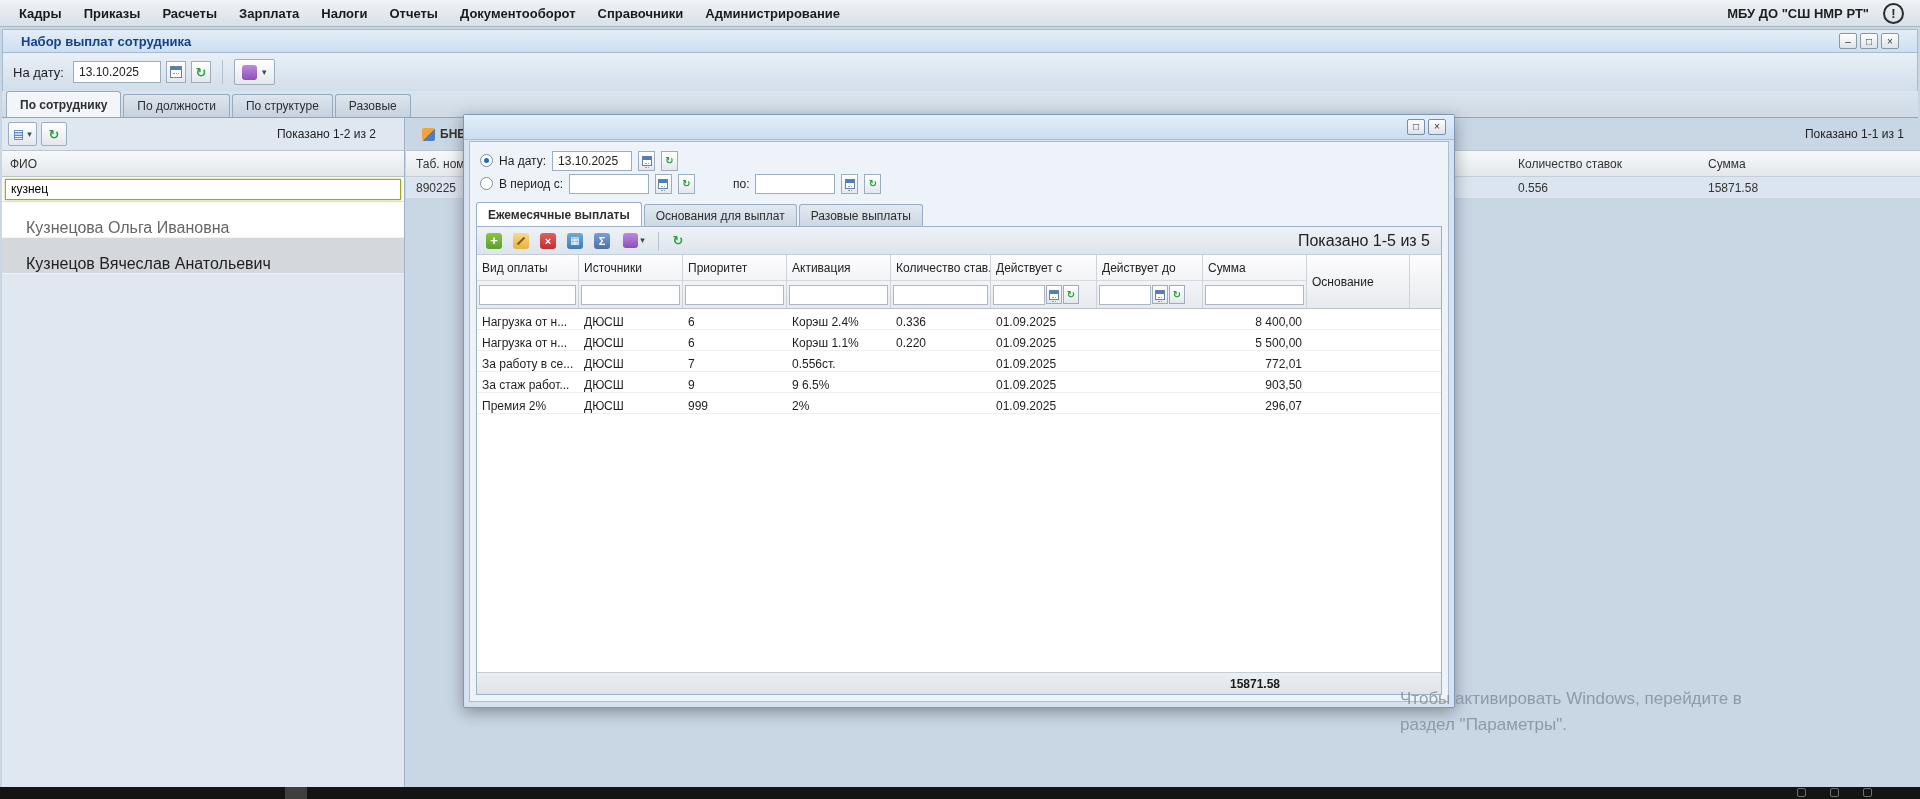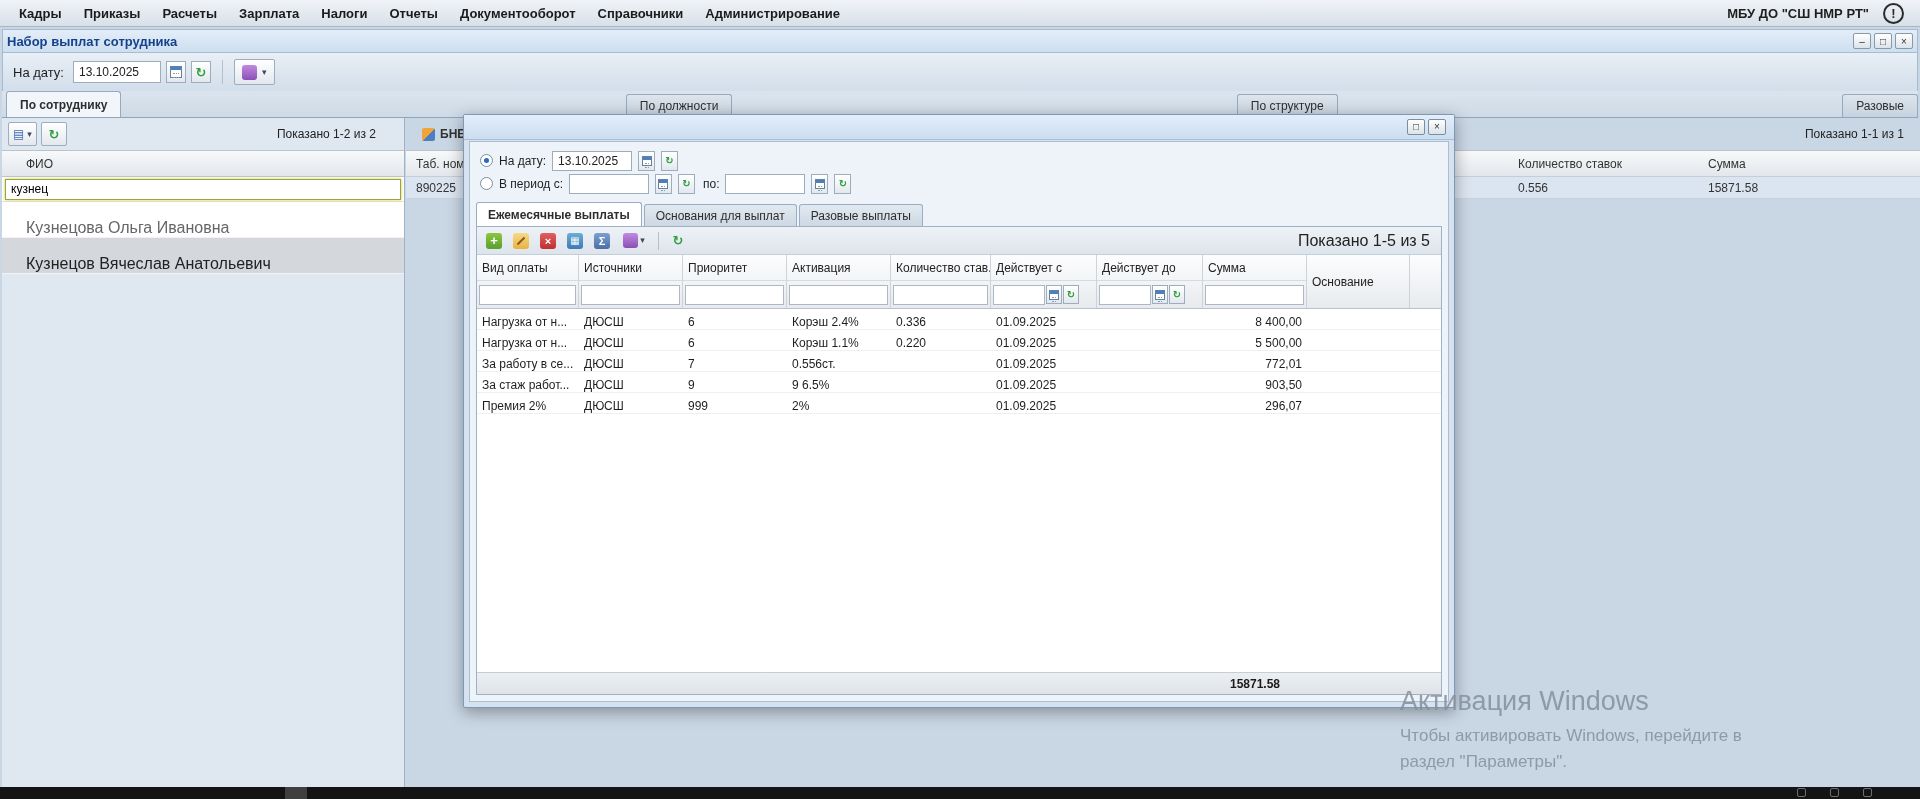--- a/index.html
+++ b/index.html
@@ -14,21 +14,21 @@
              display:flex; align-items:center; padding:0 8px; z-index:5; }
   .menu-item { padding:4px 11px; font-weight:bold; font-size:13px; color:#1b1b1b; white-space:nowrap; }
   .menubar-right { margin-left:auto; display:flex; align-items:center; gap:14px; padding-right:8px; }
   .org-name { font-weight:bold; font-size:13px; white-space:nowrap; }
   .info-icon { width:21px; height:21px; border:2px solid #2b2b2b; border-radius:50%; font-weight:bold;
                font-size:13px; display:flex; align-items:center; justify-content:center; color:#2b2b2b; background:transparent; }
 
   
   .panel-header { position:absolute; top:29px; left:2px; right:2px; height:24px;
                   background:linear-gradient(#e3edf8,#cddff0); border:1px solid #a6bbd1;
-                  display:flex; align-items:center; padding:0 4px; }
+                  display:flex; align-items:center; padding:0 18px; }
   .panel-title { font-weight:bold; font-size:13px; color:#15428b; }
   .win-buttons { margin-left:auto; display:flex; gap:3px; }
   .win-btn { width:18px; height:16px; background:linear-gradient(#ffffff,#dde3ea); border:1px solid #8a98a6;
              border-radius:2px; font-size:10px; line-height:13px; text-align:center; color:#333; padding:0; }
 
   
   .toolbar-date { position:absolute; top:53px; left:2px; right:2px; height:38px;
                   background:linear-gradient(#e9eff6,#d2deea); border-left:1px solid #a6bbd1; border-right:1px solid #a6bbd1;
                   display:flex; align-items:center; padding:0 10px; gap:5px; }
   .tb-label { font-size:13px; margin-right:4px; }
@@ -45,35 +45,35 @@
   .refresh-glyph { color:#2f9e3f; font-weight:bold; font-size:13px; line-height:1; }
   .refresh-glyph.tiny { font-size:10px; }
   .tb-sep { width:1px; height:24px; background:#b3c1cf; margin:0 6px; }
   .big-btn { height:26px; padding:0 7px; display:flex; align-items:center; gap:5px;
              background:linear-gradient(#ffffff,#e3e8ee); border:1px solid #9cadbe; border-radius:2px; }
   .purple-glyph { width:15px; height:15px; border-radius:3px; background:linear-gradient(#c08ae0,#8a4fb5); display:block; }
   .chev { font-size:9px; color:#3a4a5a; line-height:1; }
 
   
   .tabstrip { position:absolute; top:91px; left:2px; right:2px; height:27px; display:flex; align-items:flex-end;
-              gap:2px; padding-left:4px; border-bottom:1px solid #8ea6bd; background:linear-gradient(#dbe4ee,#cfdae6);justify-content:space-between; }
+              gap:2px; padding-left:4px; border-bottom:1px solid #8ea6bd; background:linear-gradient(#dbe4ee,#cfdae6); }
   .tab { height:23px; padding:0 13px; display:flex; align-items:center; background:linear-gradient(#dde5ed,#c6d2de);
          border:1px solid #96aabe; border-bottom:none; border-radius:3px 3px 0 0; font-size:12px; color:#2e2e2e; white-space:nowrap; }
   .tab.active { height:26px; background:#f2f6fa; font-weight:bold; }
 
   
   .left-panel { position:absolute; top:118px; left:2px; width:403px; bottom:12px; background:#dfe7f0;
                 border-right:1px solid #9fb2c6; }
   .lp-toolbar { height:32px; display:flex; align-items:center; padding:0 6px; gap:4px; }
   .tool-btn { height:24px; min-width:26px; padding:0 4px; display:flex; align-items:center; justify-content:center; gap:3px;
               background:linear-gradient(#ffffff,#e3e8ee); border:1px solid #9cadbe; border-radius:2px; }
   .export-glyph { color:#3f6fae; font-size:12px; line-height:1; }
   .lp-shown { margin-left:auto; font-size:12px; color:#222; padding-right:22px; }
   .lp-header { height:27px; background:linear-gradient(#f7f9fb,#e3e7eb); border-top:1px solid #b9c4cf;
-               border-bottom:1px solid #b9c4cf; display:flex; align-items:center; padding:0 24px; font-size:12px; color:#333; }
+               border-bottom:1px solid #b9c4cf; display:flex; align-items:center; padding:0 8px; font-size:12px; color:#333; }
   .lp-filter-row { height:25px; background:#fff; border-bottom:1px solid #dfe3e8; display:flex; align-items:center; padding:0 3px; }
   .lp-filter-input { width:100%; height:21px; border:1px solid #9fa32f; box-shadow:0 0 3px #c8cc4e; background:#fff;
                      padding:0 5px; font-size:12px; outline:none; font-family:inherit; }
   .lp-row { height:36px; display:flex; align-items:flex-end; padding-left:24px; font-size:16px; color:#666;
             background:#fff; border-bottom:1px solid #f0f2f5; white-space:nowrap; }
   .lp-row.selected { background:#d4d8dc; color:#222; }
 
   
   .right-panel { position:absolute; top:118px; left:406px; right:0; bottom:12px; }
   .rp-toolbar { height:32px; display:flex; align-items:center; padding:0 16px; gap:5px; }
@@ -99,21 +99,21 @@
                border-radius:2px; font-size:10px; line-height:12px; text-align:center; padding:0; color:#333; }
   .modal-body { position:absolute; top:26px; left:5px; right:5px; bottom:5px; background:#eef3f9;
                 border:1px solid #a9bed3; display:flex; flex-direction:column; }
   .radio-area { padding:7px 10px 3px; }
   .radio-row { display:flex; align-items:center; gap:6px; height:23px; }
   .radio { width:13px; height:13px; border:1px solid #7a8ea2; border-radius:50%; background:#fff; position:relative; display:inline-block; }
   .radio.checked::after { content:""; position:absolute; inset:3px; background:#2a66c8; border-radius:50%; }
   .r-label { font-size:12px; }
   .date-w2 { width:80px; height:20px; }
   .mini-btn.sm { width:17px; height:20px; }
-  .por-gap { margin-left:2px; }
+  .por-gap { margin-left:32px; }
 
   .m-tabstrip { display:flex; gap:2px; padding:4px 6px 0; align-items:flex-end; height:28px; }
   .m-tab { height:22px; padding:0 11px; display:flex; align-items:center; font-size:12px; color:#2e2e2e;
            background:linear-gradient(#e2e9f0,#cdd8e3); border:1px solid #99aec5; border-bottom:none;
            border-radius:3px 3px 0 0; white-space:nowrap; }
   .m-tab.active { background:#fff; font-weight:bold; height:24px; }
   .m-panel { flex:1; margin:0 6px 6px; border:1px solid #9db2c8; background:#fff; display:flex; flex-direction:column; overflow:hidden; }
 
   .m-toolbar { height:28px; background:linear-gradient(#eef2f6,#dde4ec); border-bottom:1px solid #c2cdd8;
                display:flex; align-items:center; gap:3px; padding:0 5px; }
@@ -461,21 +461,20 @@
 
         <div class="g-footer">
           <span class="g-total">15871.58</span>
         </div>
 
       </div>
     </div>
   </div>
 
   <div class="watermark">
-    <div class="wm1">Активация Windows</div>
     <div class="wm2">Чтобы активировать Windows, перейдите в</div>
     <div class="wm2">раздел "Параметры".</div>
   </div>
 
   <div class="taskbar">
     <span class="tb-seg"></span>
     <span class="tray">
       <span class="tray-ic"></span>
       <span class="tray-ic"></span>
       <span class="tray-ic"></span>

